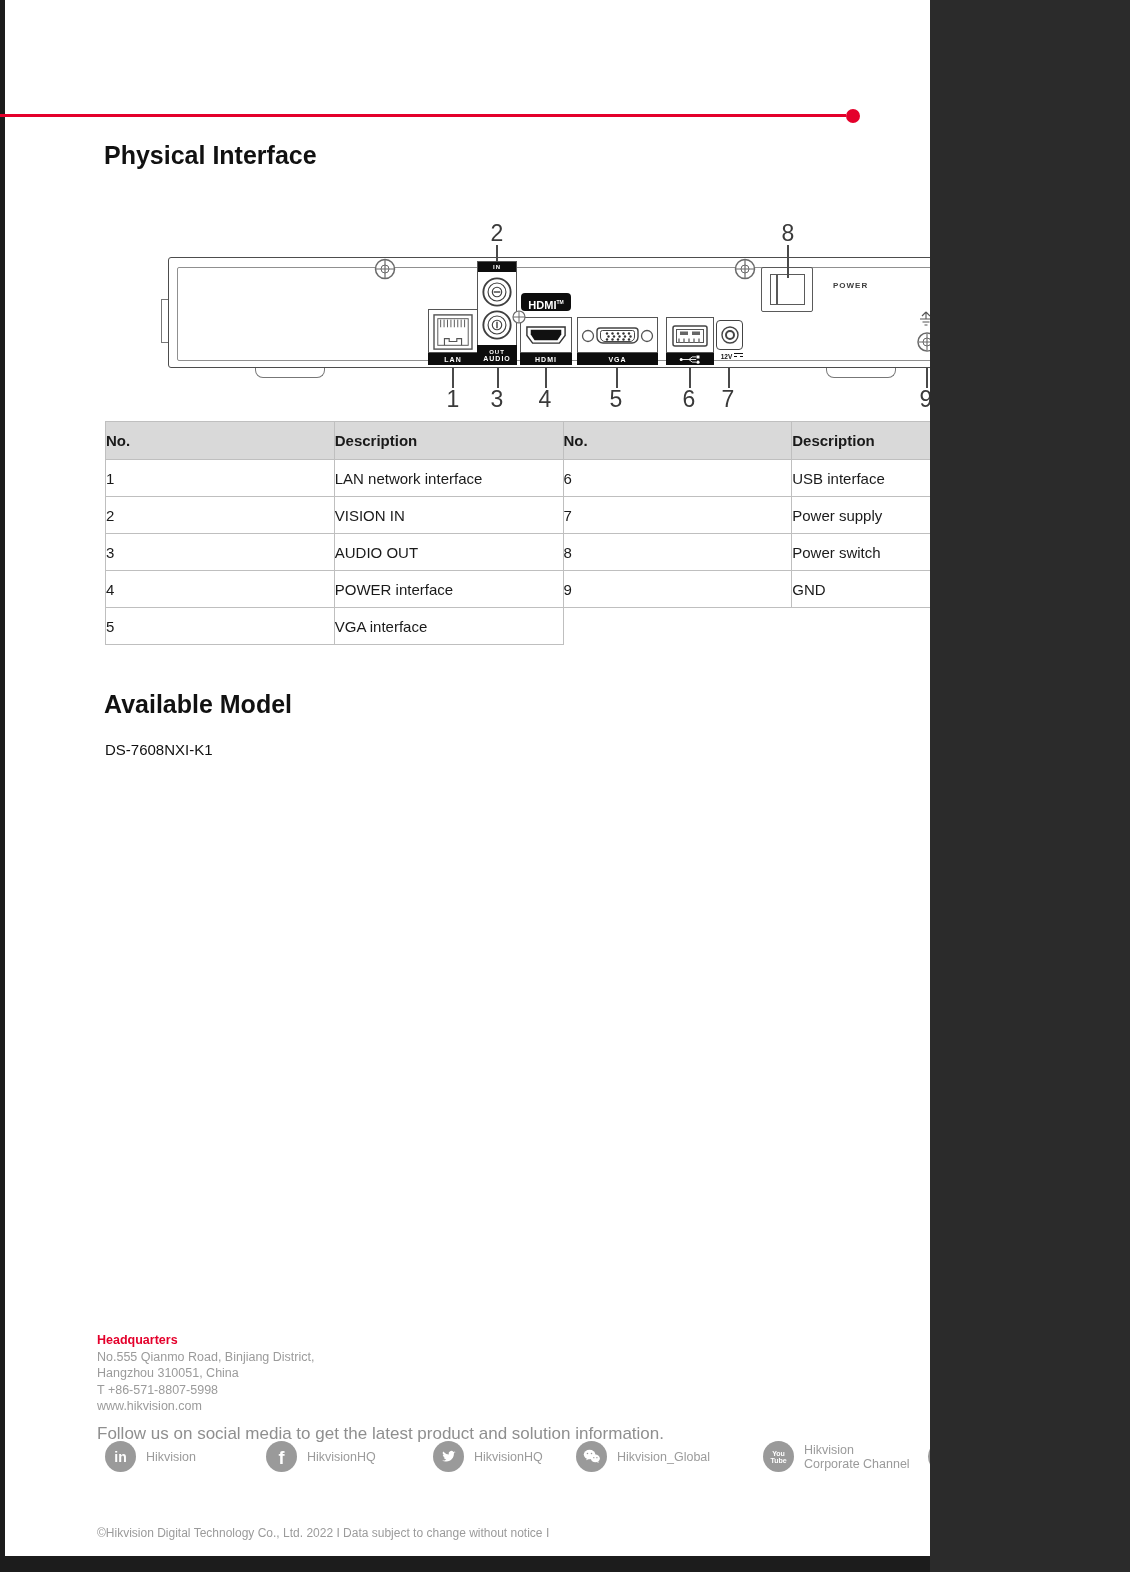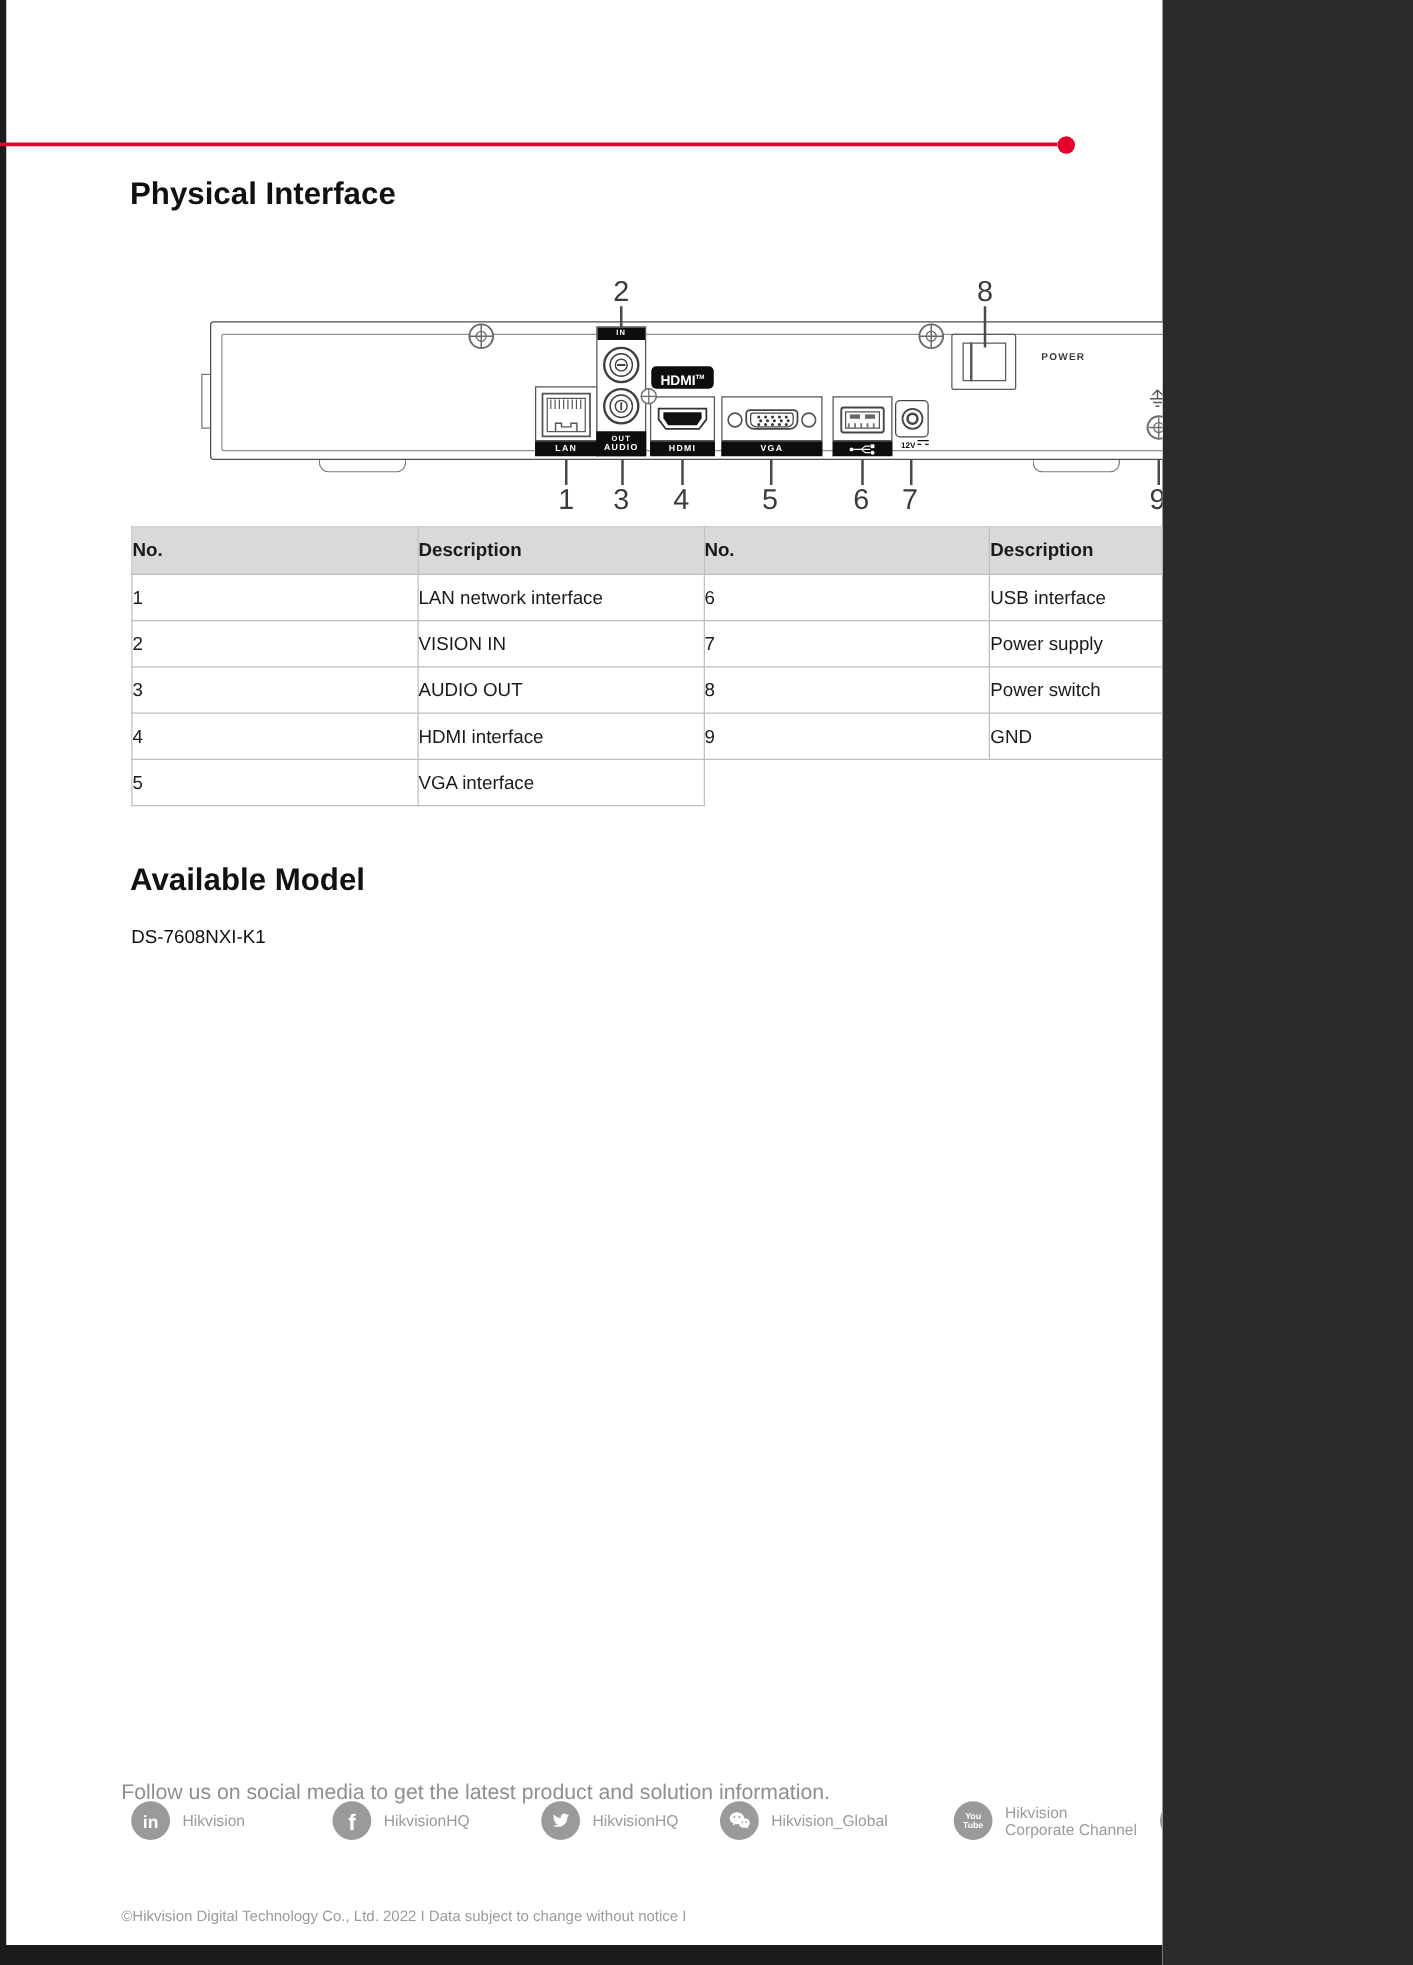--- a/index.html
+++ b/index.html
@@ -292,36 +292,43 @@
       <td>Power supply</td>
     </tr>
     <tr>
       <td>3</td>
       <td>AUDIO OUT</td>
       <td>8</td>
       <td>Power switch</td>
     </tr>
     <tr>
       <td>4</td>
-      <td>HDMI interface</td>
+      <td>POWER interface</td>
       <td>9</td>
       <td>GND</td>
     </tr>
     <tr>
       <td>5</td>
       <td>VGA interface</td>
       <td class="ghost"></td>
       <td class="ghost"></td>
     </tr>
   </tbody>
     </table>
 
   <div class="h1 model">Available Model</div>
   <div class="model-name">DS-7608NXI-K1</div>
 
+  <div class="hq">
+    <div class="hq-title">Headquarters</div>
+    <div>No.555 Qianmo Road, Binjiang District,</div>
+    <div>Hangzhou 310051, China</div>
+    <div>T +86-571-8807-5998</div>
+    <div>www.hikvision.com</div>
+  </div>
 
   <div class="follow">Follow us on social media to get the latest product and solution information.</div>
 
   <div class="social">
     <div class="social-item" style="left:105px;">
       <div class="sicon">
           <span class="in-txt">in</span>
         </div>
       <div class="slabel">Hikvision</div>
     </div>

